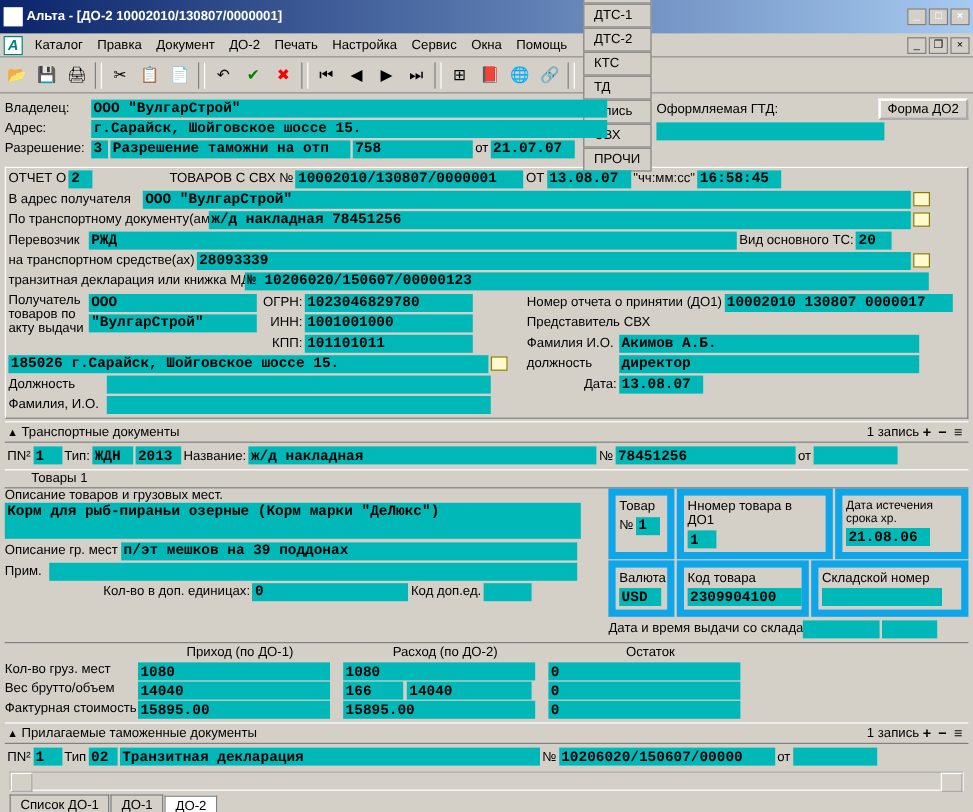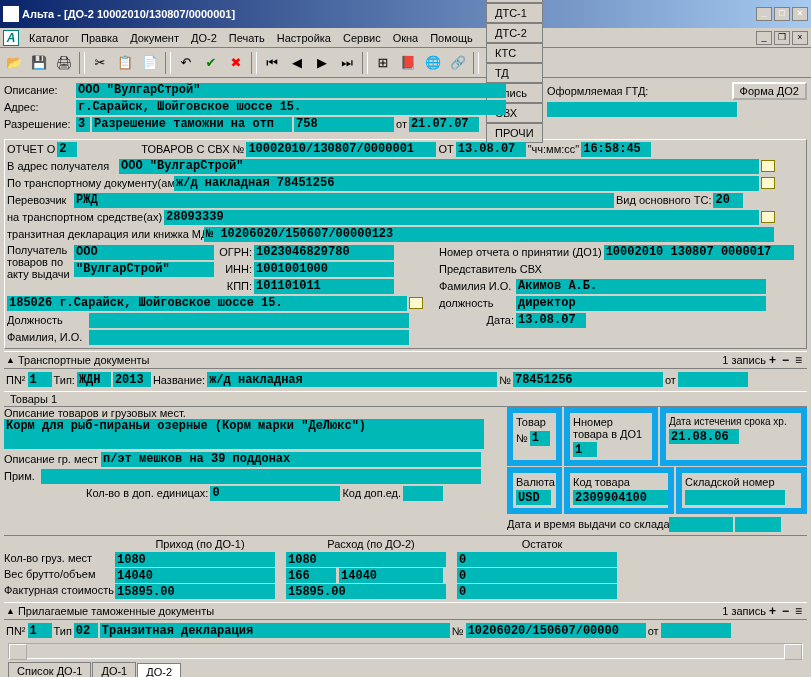--- a/index.html
+++ b/index.html
@@ -108,21 +108,21 @@
     <div class="top-tab">СВХ</div>
     <div class="top-tab">ПРОЧИ</div>
   </div>
 </div>
 
 <div class="doc-area">
 
 <div class="cols">
   <div style="flex:1">
     <div class="form-row">
-      <span class="lbl" style="width:70px">Описание:</span>
+      <span class="lbl" style="width:70px">Владелец:</span>
       <span class="fld" style="width:430px">ООО "ВулгарСтрой"</span>
     </div>
     <div class="form-row">
       <span class="lbl" style="width:70px">Адрес:</span>
       <span class="fld" style="width:430px">г.Сарайск, Шойговское шоссе 15.</span>
     </div>
     <div class="form-row">
       <span class="lbl" style="width:70px">Разрешение:</span>
       <span class="fld" style="width:14px">3</span>
       <span class="fld" style="width:200px">Разрешение таможни на отп</span>
@@ -259,21 +259,21 @@
   <span class="fld" style="width:38px">2013</span>
   <span class="lbl">Название:</span>
   <span class="fld" style="width:290px">ж/д накладная</span>
   <span class="lbl">№</span>
   <span class="fld" style="width:150px">78451256</span>
   <span class="lbl">от</span>
   <span class="fld" style="width:70px">&nbsp;</span>
 </div>
 
 <div class="band">
-  <span style="margin-left:4px">Товары 1</span>
+  <span style="margin-left:20px">Товары 1</span>
   <span class="spacer"></span>
 </div>
 
 <div class="cols">
   <div style="flex:1">
     <div class="lbl">Описание товаров и грузовых мест.</div>
     <div class="fld" style="width:480px;height:30px;white-space:normal;align-items:flex-start">Корм для рыб-пираньи озерные (Корм марки "ДеЛюкс")</div>
     <div class="form-row" style="margin-top:2px">
       <span class="lbl" style="width:95px">Описание гр. мест</span>
       <span class="fld" style="width:380px">п/эт мешков на 39 поддонах</span>
@@ -292,21 +292,21 @@
   </div>
   <div style="width:300px">
     <div class="cols">
       <div class="group-box" style="width:55px">
         <div class="group-title">Товар</div>
         <div class="form-row">
               <span class="lbl">№</span>
         <span class="fld" style="width:20px">1</span>
             </div>
       </div>
-      <div class="group-box" style="width:94px">
+      <div class="group-box" style="width:130px">
         <div class="group-title">Нномер товара в ДО1</div>
         <span class="fld" style="width:24px">1</span>
       </div>
       <div class="group-box" style="flex:1">
         <div class="group-title" style="font-size:10px">Дата истечения срока хр.</div>
         <span class="fld" style="width:70px">21.08.06</span>
       </div>
     </div>
     <div class="cols" style="margin-top:1px">
       <div class="group-box" style="width:55px">

